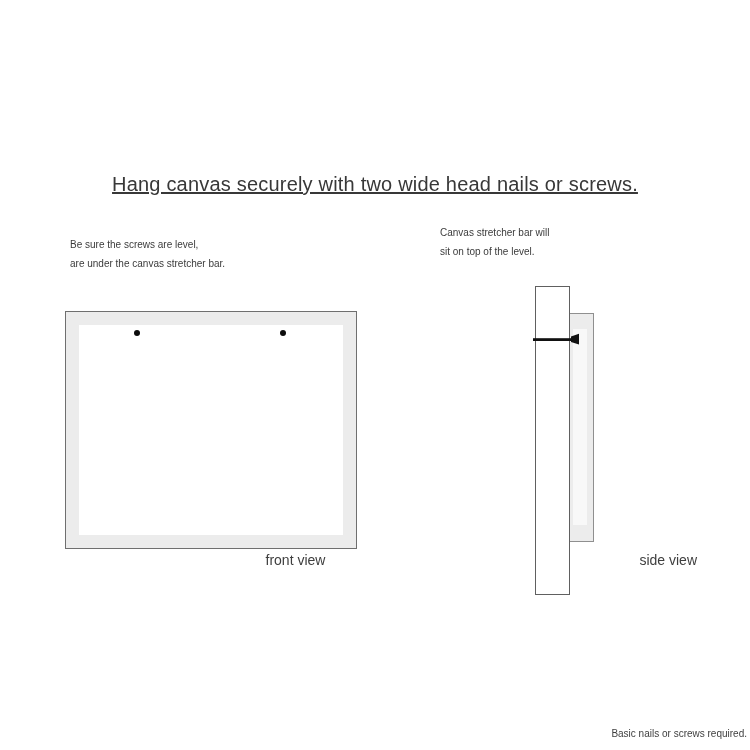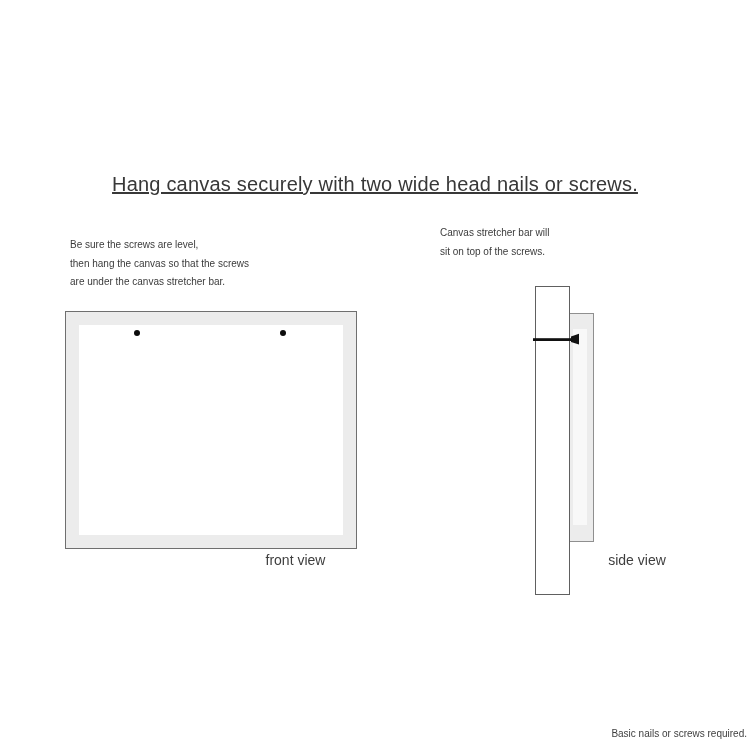--- a/index.html
+++ b/index.html
@@ -86,21 +86,21 @@
     z-index: 3;
   }
 
   
   .view-label {
     position: absolute;
     font-size: 14px;
     color: #3e3e3e;
   }
   .label-front { left: 230px; top: 552px; width: 131px; text-align: center; }
-  .label-side  { left: 577px; top: 552px; width: 120px; text-align: center; }
+  .label-side  { left: 577px; top: 552px; width: 120px; text-align: right; }
 
   
   .footnote {
     position: absolute;
     right: 3px; top: 728px;
     width: 300px;
     text-align: right;
     font-size: 10px;
     line-height: 12.5px;
     color: #3e3e3e;
@@ -108,27 +108,26 @@
 </style>
 </head>
 <body>
 
 <div id="page">
 
   <div class="title">Hang canvas securely with two wide head nails or screws.</div>
 
   <div class="instruction instruction-front">
     <div>Be sure the screws are level,</div>
-    <div>then hang the canvas so that the screws</div>
     <div>are under the canvas stretcher bar.</div>
   </div>
 
   <div class="instruction instruction-side">
     <div>Canvas stretcher bar will</div>
-    <div>sit on top of the screws.</div>
+    <div>sit on top of the level.</div>
   </div>
 
   <div class="front-frame">
     <div class="front-inner"></div>
   </div>
   <div class="nail-dot nail-dot-1"></div>
   <div class="nail-dot nail-dot-2"></div>
   <div class="view-label label-front">front view</div>
 
   <div class="side-canvas">

